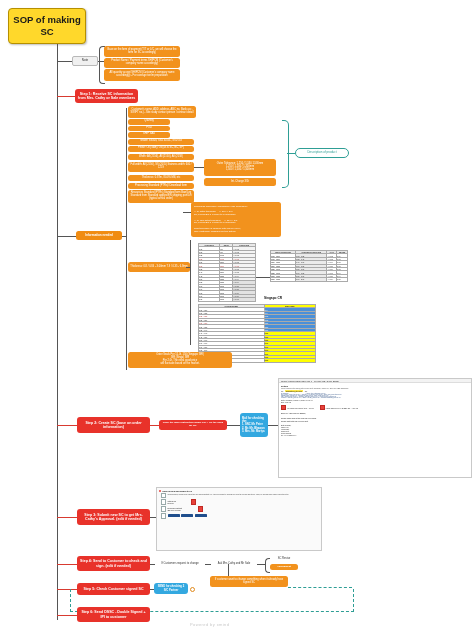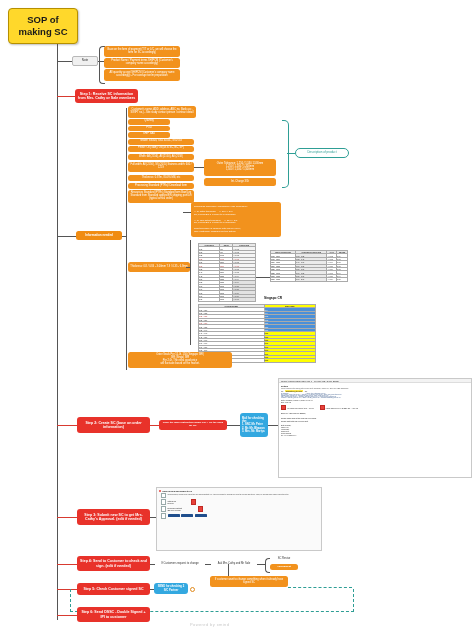--- a/index.html
+++ b/index.html
@@ -70,21 +70,21 @@
   .shot-ic.pdf{background:#e8413a;border-color:#c02a24;}
   .shot-btn{display:inline-block;height:3.2px;background:#1f4e8c;border-radius:.6px;}
 
   .wm{position:absolute;color:#c9c9c9;font-size:4px;letter-spacing:.4px;}
 </style>
 </head>
 <body>
 
 <div class="canvas">
 
-  <div class="node root" style="left:8px;top:8px;width:70px;height:36px;">
+  <div class="node root" style="left:8px;top:8px;width:78px;height:36px;">
     <span>SOP of making SC</span>
   </div>
 
   <div class="ln ln-v" style="left:57px;top:44px;height:576px;"></div>
 
   <div class="ln ln-h" style="left:57px;top:61px;width:15px;"></div>
   <div class="node gray" style="left:72px;top:56px;width:26px;height:10px;">
     <span>Note</span>
   </div>
   <div class="brace" style="left:99px;top:46px;width:5px;height:36px;"></div>

